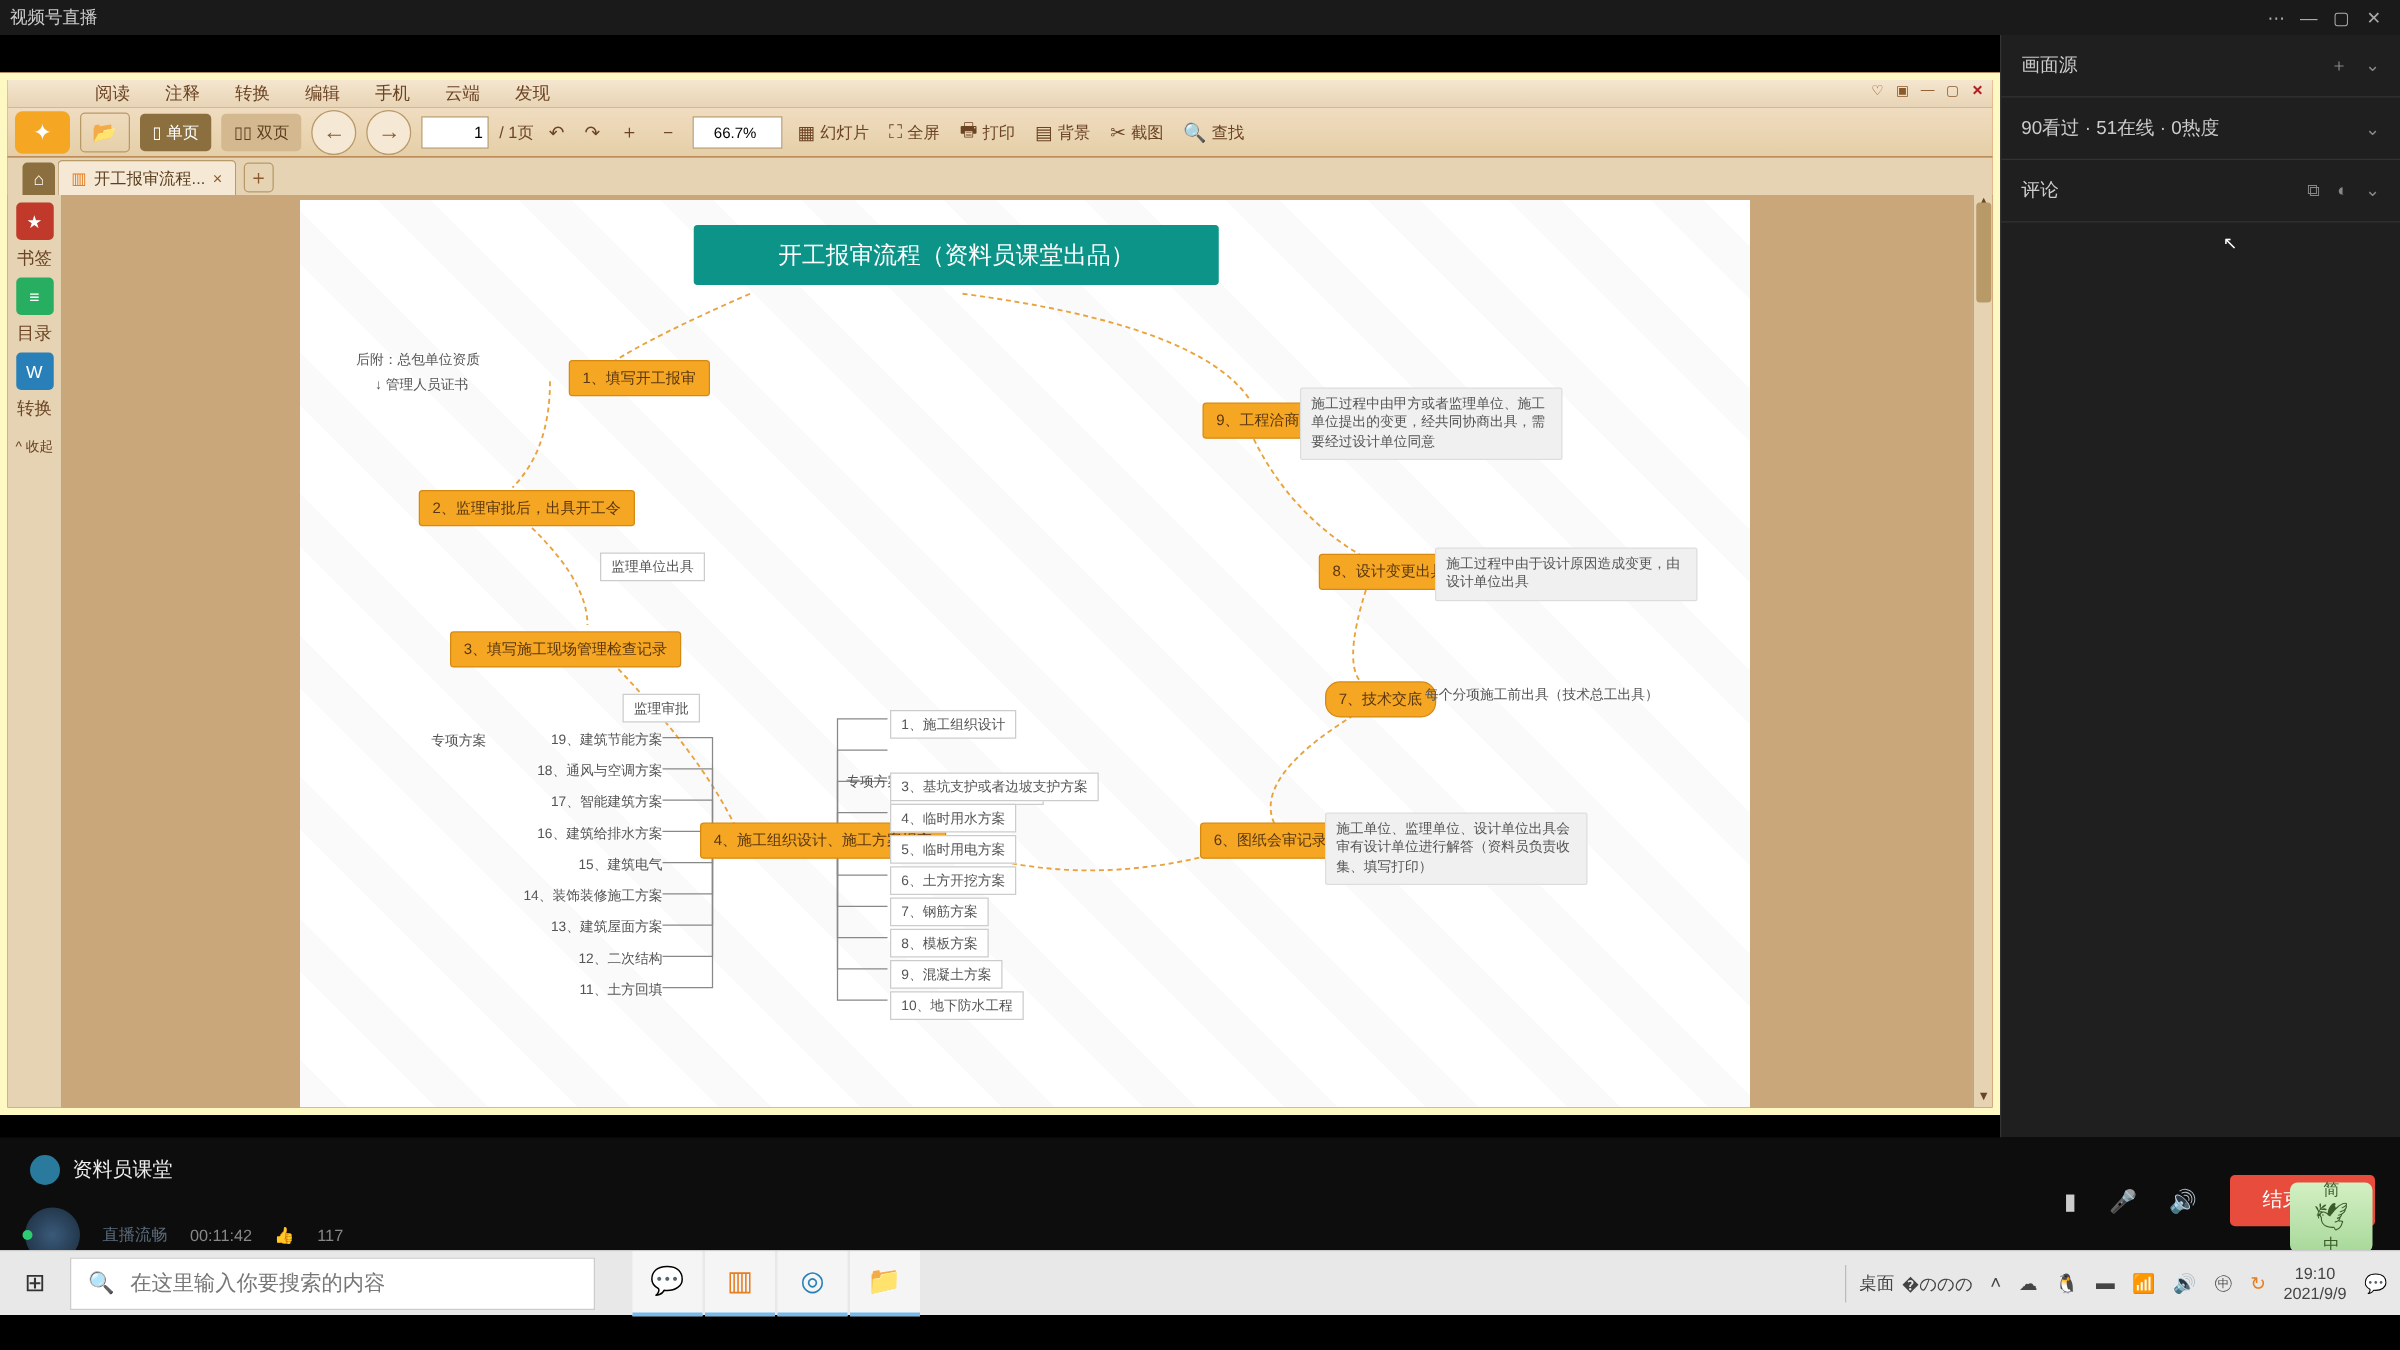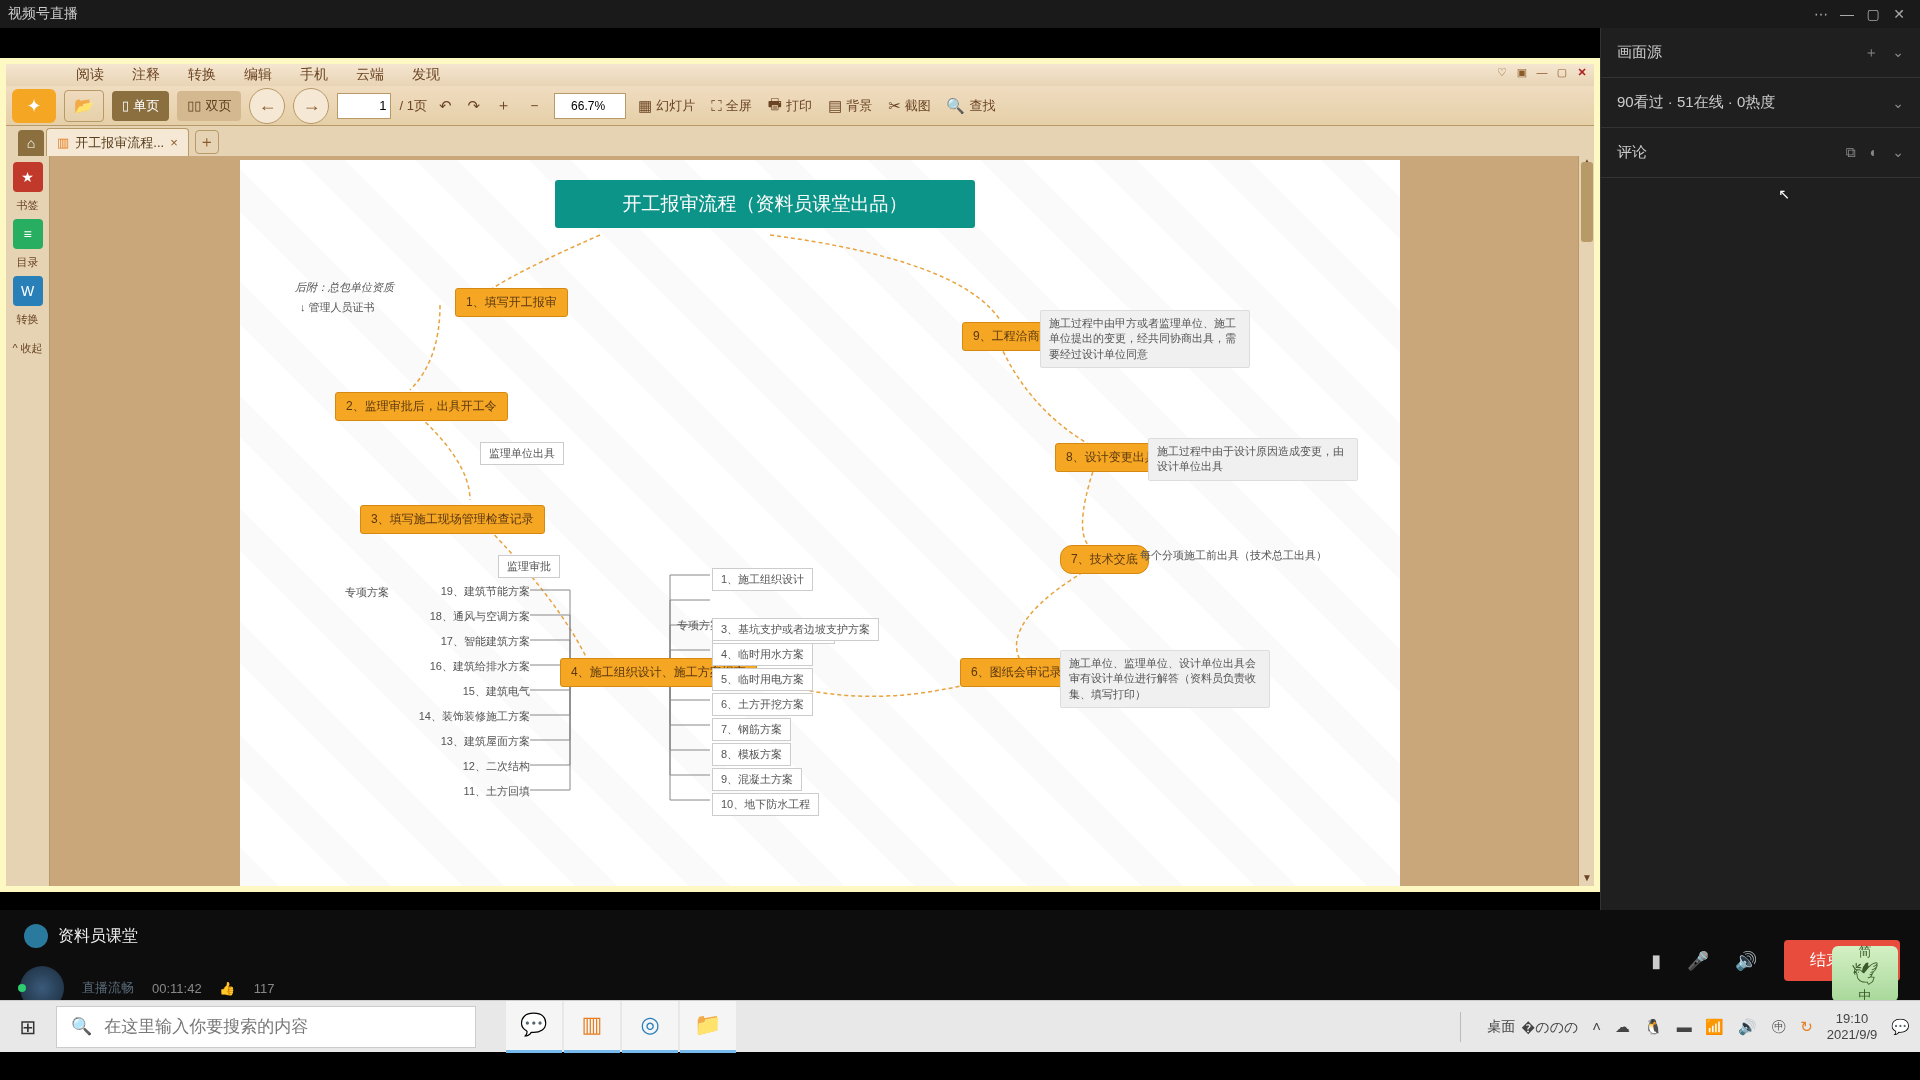--- a/index.html
+++ b/index.html
@@ -36,21 +36,21 @@
 .tbtn { display:flex; align-items:center; gap:4px; color:#6b4423; font-size:13px; cursor:pointer; padding:0 4px;}
 .tbtn .ic { font-size:15px;}
 .pdf-tabbar { height:30px; background:#e5d3b3; display:flex; align-items:flex-end; padding-left:40px;}
 .home-tab { position:absolute; left:12px; width:26px; height:26px; background:#8b6f3f; color:#fff; border-radius:4px 4px 0 0; display:flex; align-items:center; justify-content:center; font-size:14px;}
 .pdf-tab { height:28px; background:#f5e8d5; border:1px solid #b89968; border-bottom:none; border-radius:4px 4px 0 0; padding:0 10px; display:flex; align-items:center; font-size:13px; color:#5a4020; gap:6px; max-width:150px;}
 .pdf-tab .x{ cursor:pointer; color:#8b5a2b;}
 .newtab { width:24px; height:24px; border:1px solid #b89968; border-radius:4px; margin-left:6px; display:flex; align-items:center; justify-content:center; color:#8b5a2b; cursor:pointer; margin-bottom:2px;}
 .pdf-content-wrap { flex:1; display:flex; background:#c9a77a; overflow:hidden; position:relative;}
 .pdf-sidebar { width:44px; background:#e5d3b3; display:flex; flex-direction:column; align-items:center; padding-top:6px; gap:6px; border-right:1px solid #b89968;}
 .side-ic { width:30px; height:30px; border-radius:4px; display:flex; align-items:center; justify-content:center; font-size:14px; color:#fff;}
-.side-lbl { font-size:11px; color:#6b4423;}
+.side-lbl { font-size:14px; color:#6b4423;}
 .side-ic.red{background:#c0392b;} .side-ic.green{background:#27ae60;} .side-ic.blue{background:#2980b9;}
 .collapse { margin-top:8px; font-size:11px; color:#6b4423; cursor:pointer;}
 .canvas { flex:1; background:#c9a77a; position:relative; overflow:hidden;}
 .page { position:absolute; left:190px; top:4px; width:1160px; height:730px; background:#fff; }
 
 .page::before{ content:""; position:absolute; inset:0; background:repeating-linear-gradient(45deg, rgba(0,0,0,0.02) 0 30px, transparent 30px 80px);}
 .scrollbar-v{ position:absolute; right:0; top:0; width:16px; height:100%; background:#e5d3b3; border-left:1px solid #b89968;}
 .scrollbar-v .thumb{ position:absolute; left:2px; top:6px; width:12px; height:80px; background:#b89968; border-radius:3px;}
 .scrollbar-v .arr{ position:absolute; left:0; width:16px; height:14px; text-align:center; font-size:10px; color:#6b4423;}
 .scrollbar-v .arr.up{top:0;} .scrollbar-v .arr.dn{bottom:0;}
@@ -90,21 +90,21 @@
 
 .taskbar{ height:52px; background:#e8e8e8; display:flex; align-items:center; border-top:1px solid #ccc; position:relative;}
 .start{ width:56px; height:52px; display:flex; align-items:center; justify-content:center; font-size:20px; color:#333; cursor:pointer;}
 .search-box{ flex:0 0 420px; height:42px; background:#fff; border:1px solid #ccc; display:flex; align-items:center; padding:0 14px; gap:12px; color:#777; font-size:17px;}
 .task-icons{ display:flex; margin-left:30px; gap:2px;}
 .task-ic{ width:56px; height:52px; display:flex; align-items:center; justify-content:center; font-size:22px; border-bottom:3px solid transparent; cursor:pointer;}
 .task-ic.active{ border-bottom-color:#76b9ed; background:#f5f5f5;}
 .tray{ position:absolute; right:10px; display:flex; align-items:center; gap:14px; font-size:14px; color:#444;}
 .tray .clock{ text-align:center; font-size:13px; line-height:1.2;}
 .tray-ic{ cursor:pointer; font-size:15px;}
-.desk-toggle{ border-left:1px solid #bbb; padding-left:26px; height:30px; display:flex; align-items:center; gap:6px; font-size:14px;}
+.desk-toggle{ border-left:1px solid #bbb; padding-left:10px; height:30px; display:flex; align-items:center; gap:6px; font-size:14px;}
 </style>
 </head>
 <body>
 
 <div class="titlebar">
   <span>视频号直播</span>
   <div class="spacer"></div>
   <span class="winbtn">⋯</span>
   <span class="winbtn">―</span>
   <span class="winbtn">▢</span>
@@ -233,21 +233,21 @@
               <path class="solid" d="M430 505 L430 515 L470 515"></path>
               <path class="solid" d="M430 505 L430 540 L470 540"></path>
               <path class="solid" d="M430 505 L430 565 L470 565"></path>
               <path class="solid" d="M430 505 L430 590 L470 590"></path>
               <path class="solid" d="M430 505 L430 615 L470 615"></path>
               <path class="solid" d="M430 505 L430 640 L470 640"></path>
             </svg>
 
             <div class="title-node">开工报审流程（资料员课堂出品）</div>
             <div class="node" style="left:215px; top:128px;">1、填写开工报审</div>
-            <div class="tag" style="left:55px; top:120px;font-style:italic;">后附：总包单位资质</div>
+            <div class="tag" style="left:45px; top:120px;">后附：总包单位资质</div>
             <div class="tag" style="left:60px; top:140px;">↓ 管理人员证书</div>
             <div class="node" style="left:95px; top:232px;">2、监理审批后，出具开工令</div>
             <div class="small-box" style="left:240px; top:282px;">监理单位出具</div>
             <div class="node" style="left:120px; top:345px;">3、填写施工现场管理检查记录</div>
             <div class="small-box" style="left:258px; top:395px;">监理审批</div>
             <div class="node" style="left:320px; top:498px;">4、施工组织设计、施工方案报审</div>
             <div class="tag" style="left:105px; top:425px;">专项方案</div>
             <div class="tag" style="left:437px; top:458px;">专项方案</div>
 
             <div class="tag" style="left:150px; top:424px; text-align:right; width:140px;">19、建筑节能方案</div>

